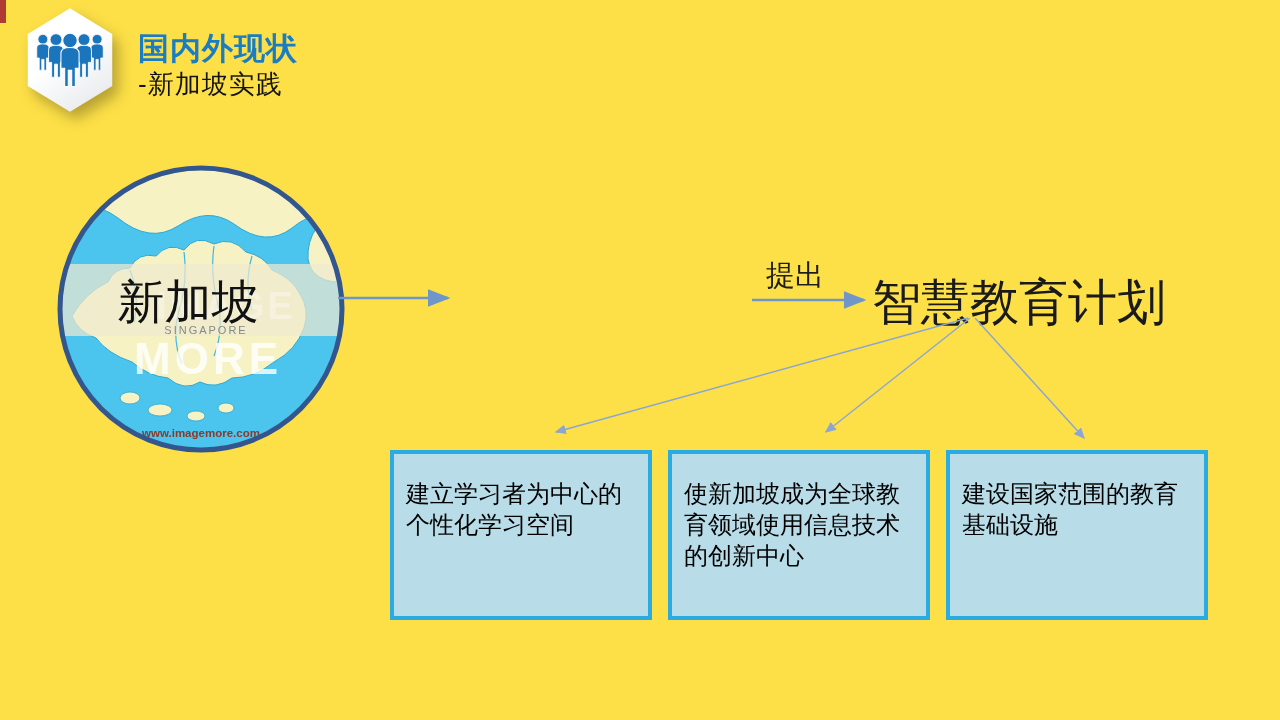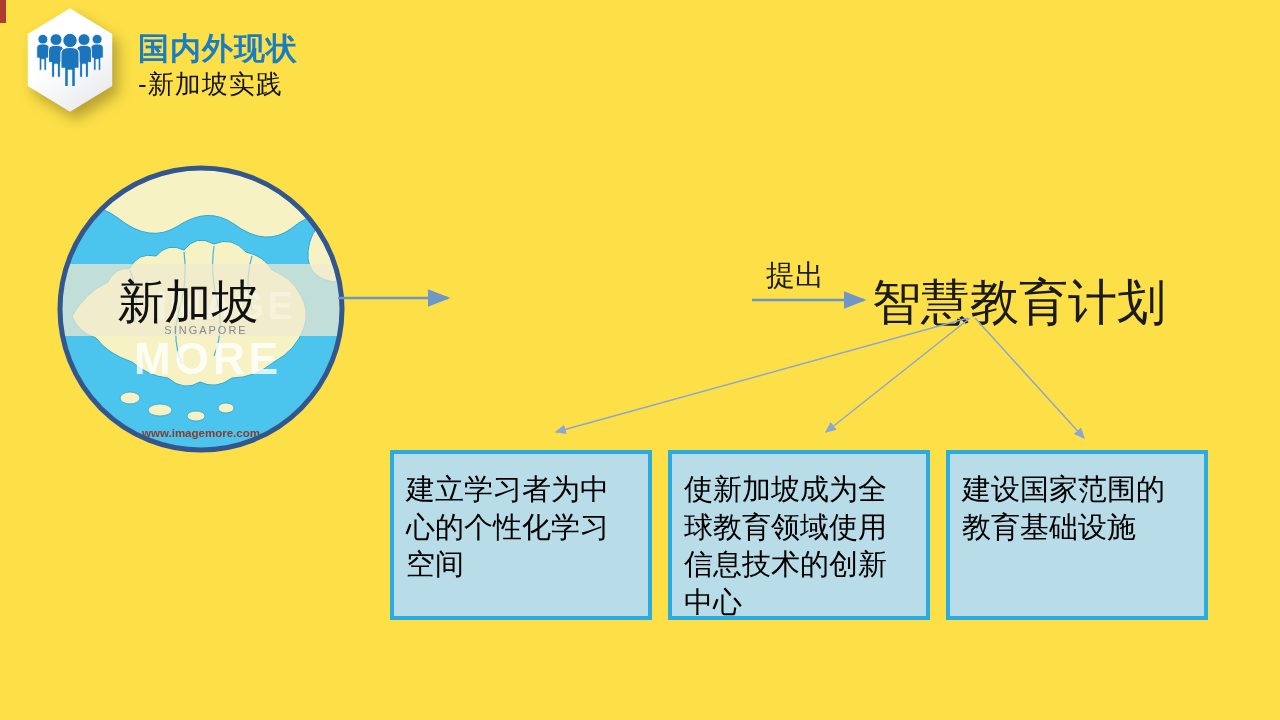--- a/index.html
+++ b/index.html
@@ -37,21 +37,21 @@
   .plan-title    { left:452px; top:240px; font-size:56px; font-weight:300; color:#1a1a1a; }
   .verb-label    { left:766px; top:256px; font-size:29px; color:#1d1d1d;text-align:center; }
   .program-title { left:872px; top:246px; font-size:49px; font-weight:300; color:#1a1a1a;margin-top:24px; }
 
   .arrow-layer { position:absolute; left:0; top:0; width:1280px; height:720px; pointer-events:none; }
 
   .outcome-boxes { position:absolute; left:390px; top:450px; display:flex; gap:16px; }
   .outcome-box {
     box-sizing:border-box; width:262px; height:170px;
     background:#b8dce8; border:4px solid #2aabe2;
-    padding:17px 12px; font-size:29px; line-height:1.3; color:#000;
+    padding:24px 12px; font-size:24px; line-height:1.3; color:#000;
   }
 
   .map-label-text { font-size:47px; fill:#111; }
   .map-wm-sing { font-size:11px; fill:rgba(95,105,115,.75); letter-spacing:2px; }
   .map-wm-image { font-size:38px; font-weight:bold; fill:rgba(255,255,255,.35); letter-spacing:3px; }
   .map-wm-more { font-size:44px; font-weight:bold; fill:rgba(255,255,255,.8); letter-spacing:4px; }
   .map-url { font-size:11.5px; font-weight:bold; fill:#8b3a2a; }
 </style>
 </head>
 <body>

